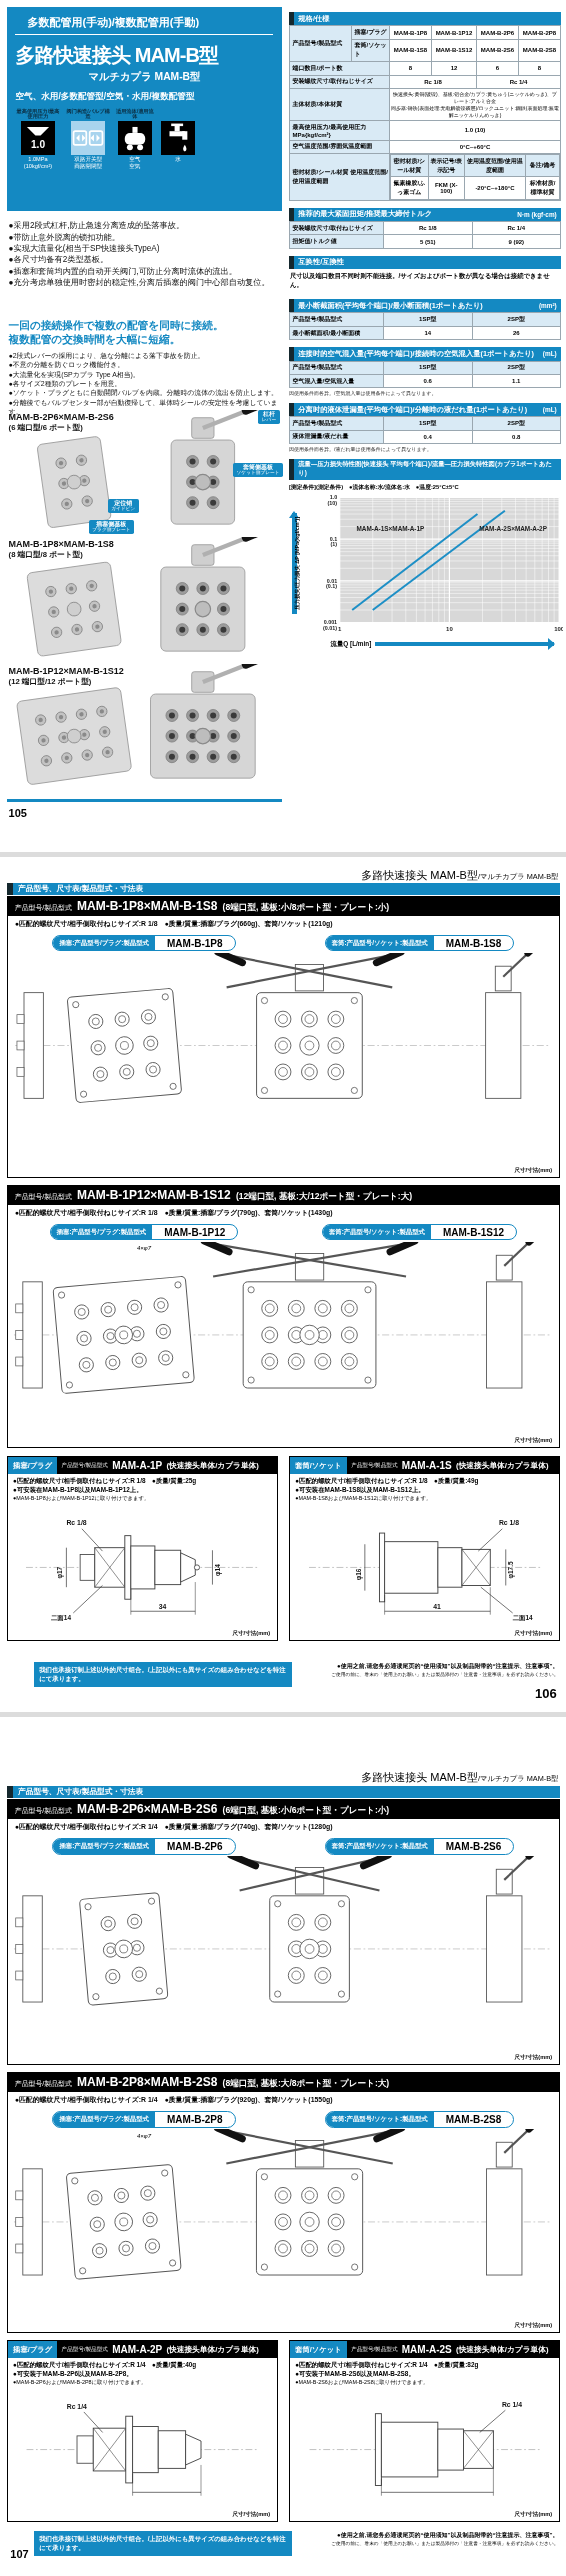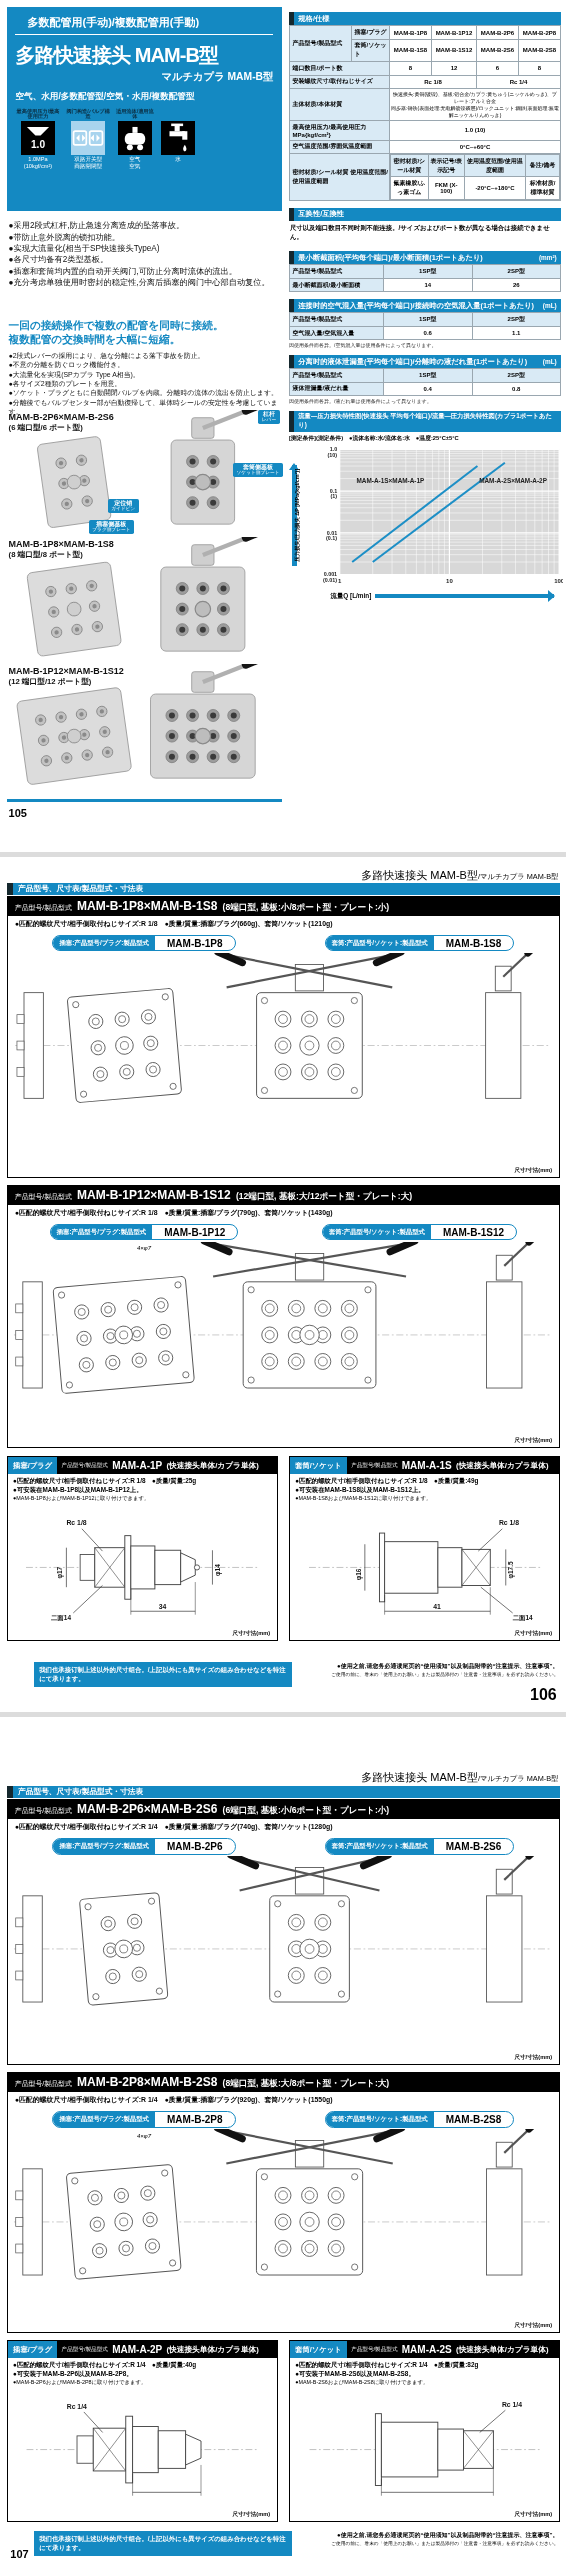--- a/index.html
+++ b/index.html
@@ -7,21 +7,21 @@
   body { width:567px; }
   .page { position:relative; width:567px; background:#fff; overflow:hidden; }
   #p105 { height:852px; } #p106 { height:855px; } #p107 { height:859px; }
   .gap { height:5.2px; background:#dcdcdc; }
   :root { --blue:#1489c2; --dkblue:#0b5e8c; --lcell:#d9eaf5; --bd:#9aa7b0; }
 
   
   .hero { position:absolute; left:6.9px; top:6.9px; width:275px; height:204px; background:var(--blue); color:#fff; padding:6.9px 8.6px 5.2px; }
   .hero-banner { font-size:11px; font-weight:bold; border-bottom:1.7px solid #fff; padding:1.7px 0 3.4px 12px; }
   .hero-title { font-size:20px; font-weight:bold; margin-top:6.9px; letter-spacing:-0.9px; }
-  .hero-title-ja { font-size:10.3px; font-weight:bold; text-align:right; margin-top:1.7px; }
+  .hero-title-ja { font-size:10.3px; font-weight:bold; text-align:center; margin-top:1.7px; }
   .hero-sub { font-size:8.6px; font-weight:bold; margin-top:6.9px; }
   .icon-row { display:flex; gap:5.2px; margin-top:5.2px; }
   .icon-g { width:45px; text-align:center; }
   .icon-lab { font-size:5.2px; font-weight:bold; color:#0b2f44; line-height:1.15; height:12px; }
   .icon-box { width:34px; height:34px; margin:0 auto; }
   .icon-cap { font-size:5.6px; color:#fff; line-height:1.2; margin-top:1.7px; }
 
   
   .zh-block { position:absolute; left:8.6px; top:216px; width:273px; }
   .ja-block { position:absolute; left:8.6px; top:319px; width:273px; }
@@ -87,21 +87,21 @@
   .smallbar { background:#000; color:#fff; display:flex; align-items:center; gap:4.3px; padding:0 5.2px 0 0; height:17px; }
   .tag { background:var(--blue); color:#fff; font-size:7.3px; font-weight:bold; padding:0 5.2px; height:17px; display:flex; align-items:center; }
   .sb-label { font-size:5.6px; } .sb-model { font-size:10px; font-weight:bold; } .sb-suffix { font-size:7.7px; font-weight:bold; }
   .sb-specs { padding:2.6px 5.2px 0; }
   .sb-spec { font-size:6.4px; font-weight:bold; }
   .sb-note-zh { font-size:6.4px; font-weight:bold; }
   .sb-note-ja { font-size:5.4px; }
   .custombar { position:absolute; left:34px; width:258px; background:var(--blue); color:#fff; font-size:6.4px; font-weight:bold; padding:3.4px 5.2px; }
   .footnote { position:absolute; right:8.6px; width:249px; text-align:right; }
   .fn-zh { font-size:6px; font-weight:bold; } .fn-ja { font-size:4.7px; }
-  .pnum-r { position:absolute; right:10.3px; top:829px; font-size:16px; font-weight:bold; }
+  .pnum-r { position:absolute; right:10.3px; top:829px; font-size:13px; font-weight:bold; }
   .pnum-l { position:absolute; left:10.3px; top:831px; font-size:11px; font-weight:bold; }
   svg { display:block; }
 </style>
 </head>
 <body>
 
 <div class="page" id="p105">
 
   <div class="hero">
     <div class="hero-banner">多数配管用(手动)/複数配管用(手動)</div>
@@ -436,20 +436,40 @@
                 <td>标准材质/標準材質</td>
               </tr>
             </tbody>
                 </table>
           </td>
         </tr>
       </tbody>
         </table>
     </div>
 
+    <div class="tblock">
+      <div class="tbar">
+          <span>推荐的最大紧固扭矩/推奨最大締付トルク</span>
+          <span class="unit">N·m (kgf·cm)</span>
+        </div>
+      <table class="spec">
+        <tbody>
+            <tr>
+          <th style="width:94px">安装螺纹尺寸/取付ねじサイズ</th>
+          <td>Rc 1/8</td>
+          <td>Rc 1/4</td>
+        </tr>
+        <tr>
+          <th>扭矩值/トルク値</th>
+          <td>5 (51)</td>
+          <td>9 (92)</td>
+        </tr>
+      </tbody>
+        </table>
+    </div>
 
     <div class="tblock">
       <div class="tbar">
           <span>互换性/互換性</span>
         </div>
       <div class="compat-txt">尺寸以及端口数目不同时则不能连接。/サイズおよびポート数が異なる場合は接続できません。</div>
     </div>
 
     <div class="tblock">
       <div class="tbar">

